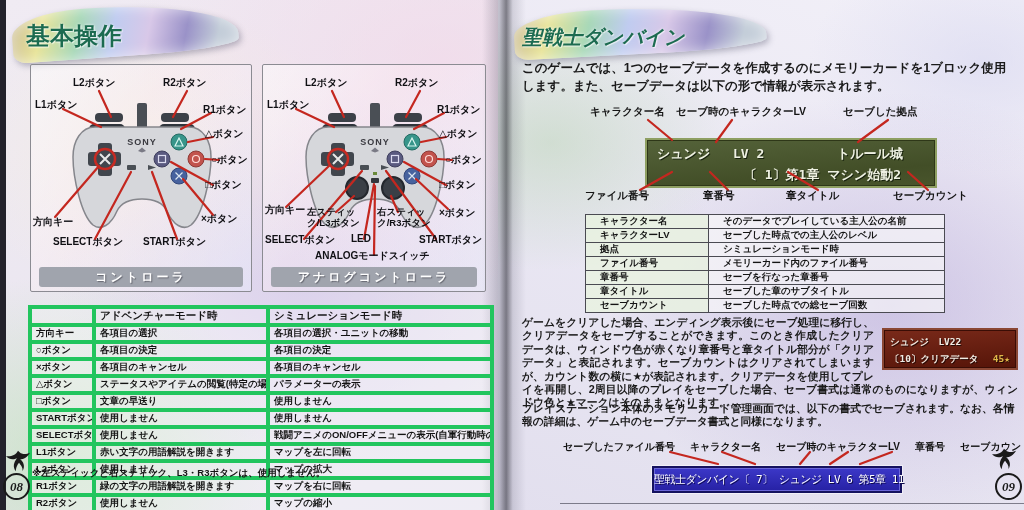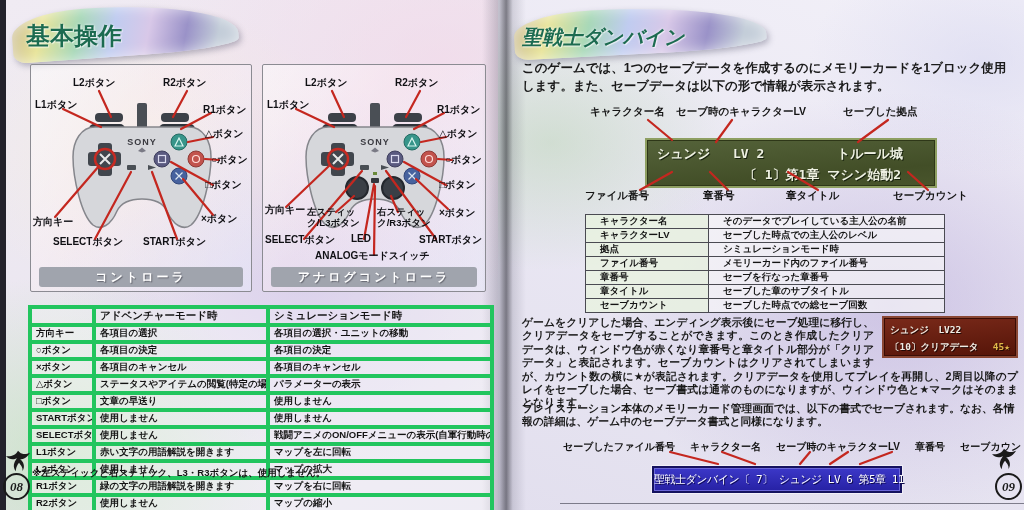--- a/index.html
+++ b/index.html
@@ -56,21 +56,21 @@
  box-shadow:inset 0 0 0 1px #2e3718;padding:3px 10px;
  font-family:"DejaVu Sans Mono","Liberation Mono",monospace;font-weight:bold;font-size:13px;color:#eef0e2;
  text-shadow:1px 1px 0 rgba(15,25,8,.85)}
 .save-box .row{display:flex;line-height:21px}
 
 .field-table{position:absolute;left:585px;top:214px;width:360px;z-index:4;font-size:9.5px}
 .field-table td{border:1px solid #4a4a52;height:12px;padding:0 4px 0 14px;white-space:nowrap;overflow:hidden;font-weight:600}
 .field-table .t{width:123px;background:rgba(233,243,224,.8)}
 .field-table .d{background:rgba(252,252,250,.6)}
 
-.clear-box{float:right;width:136px;height:42px;margin:0 0 4px 8px;
+.clear-box{float:right;width:136px;height:42px;margin:12px 0 4px 8px;
  border:2px solid #8a4734;background:linear-gradient(175deg,#7a2a1a,#551408);
  box-shadow:inset 0 0 0 1px #3a0d05;padding:3px 6px;
  font-family:"DejaVu Sans Mono","Liberation Mono",monospace;font-weight:bold;font-size:9.5px;color:#f0ece4;
  text-shadow:1px 1px 0 rgba(30,8,4,.9)}
 .clear-box .row{display:flex;justify-content:space-between;line-height:17px}
 .gold{color:#e0b84a}
 
 .mem-bar{position:absolute;left:652px;top:466px;width:250px;height:27px;z-index:4;
  border:2px solid #15125f;background:linear-gradient(#3c38c8,#2621a4);
  box-shadow:inset 0 0 0 1px #6a66d8, 0 0 0 1px rgba(255,255,255,.5);

